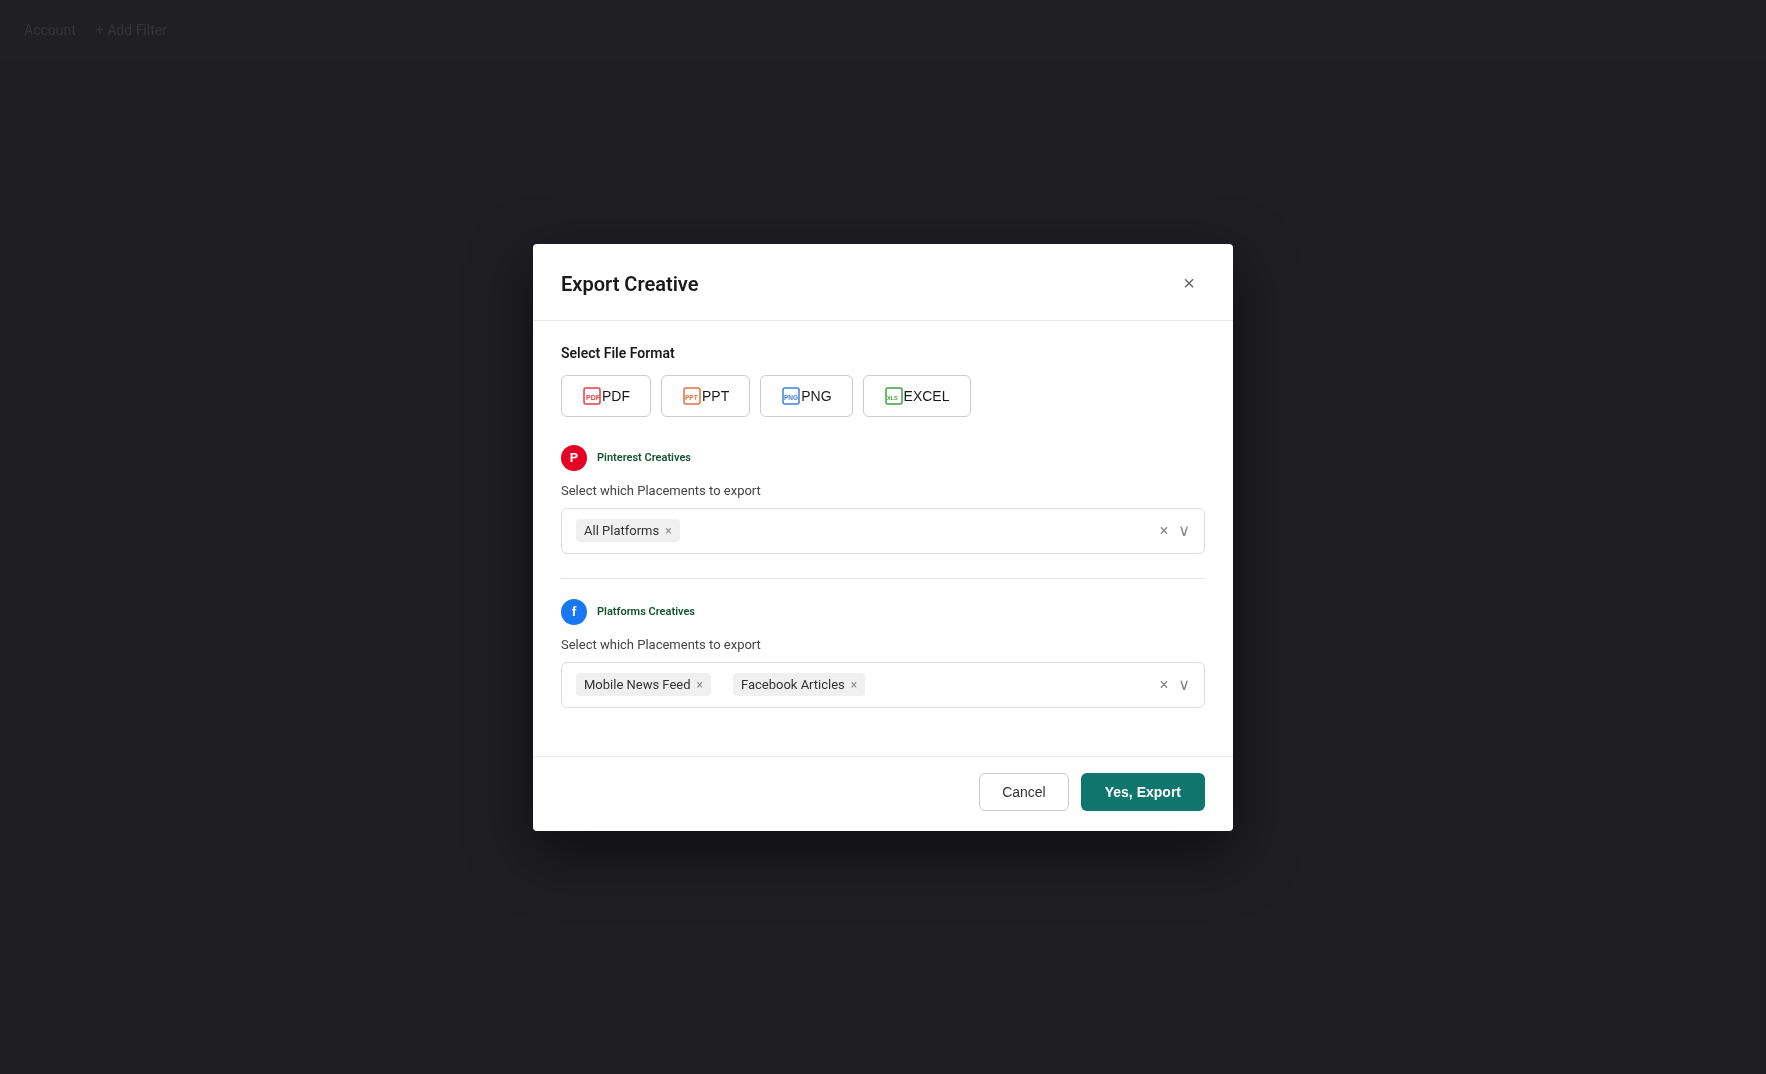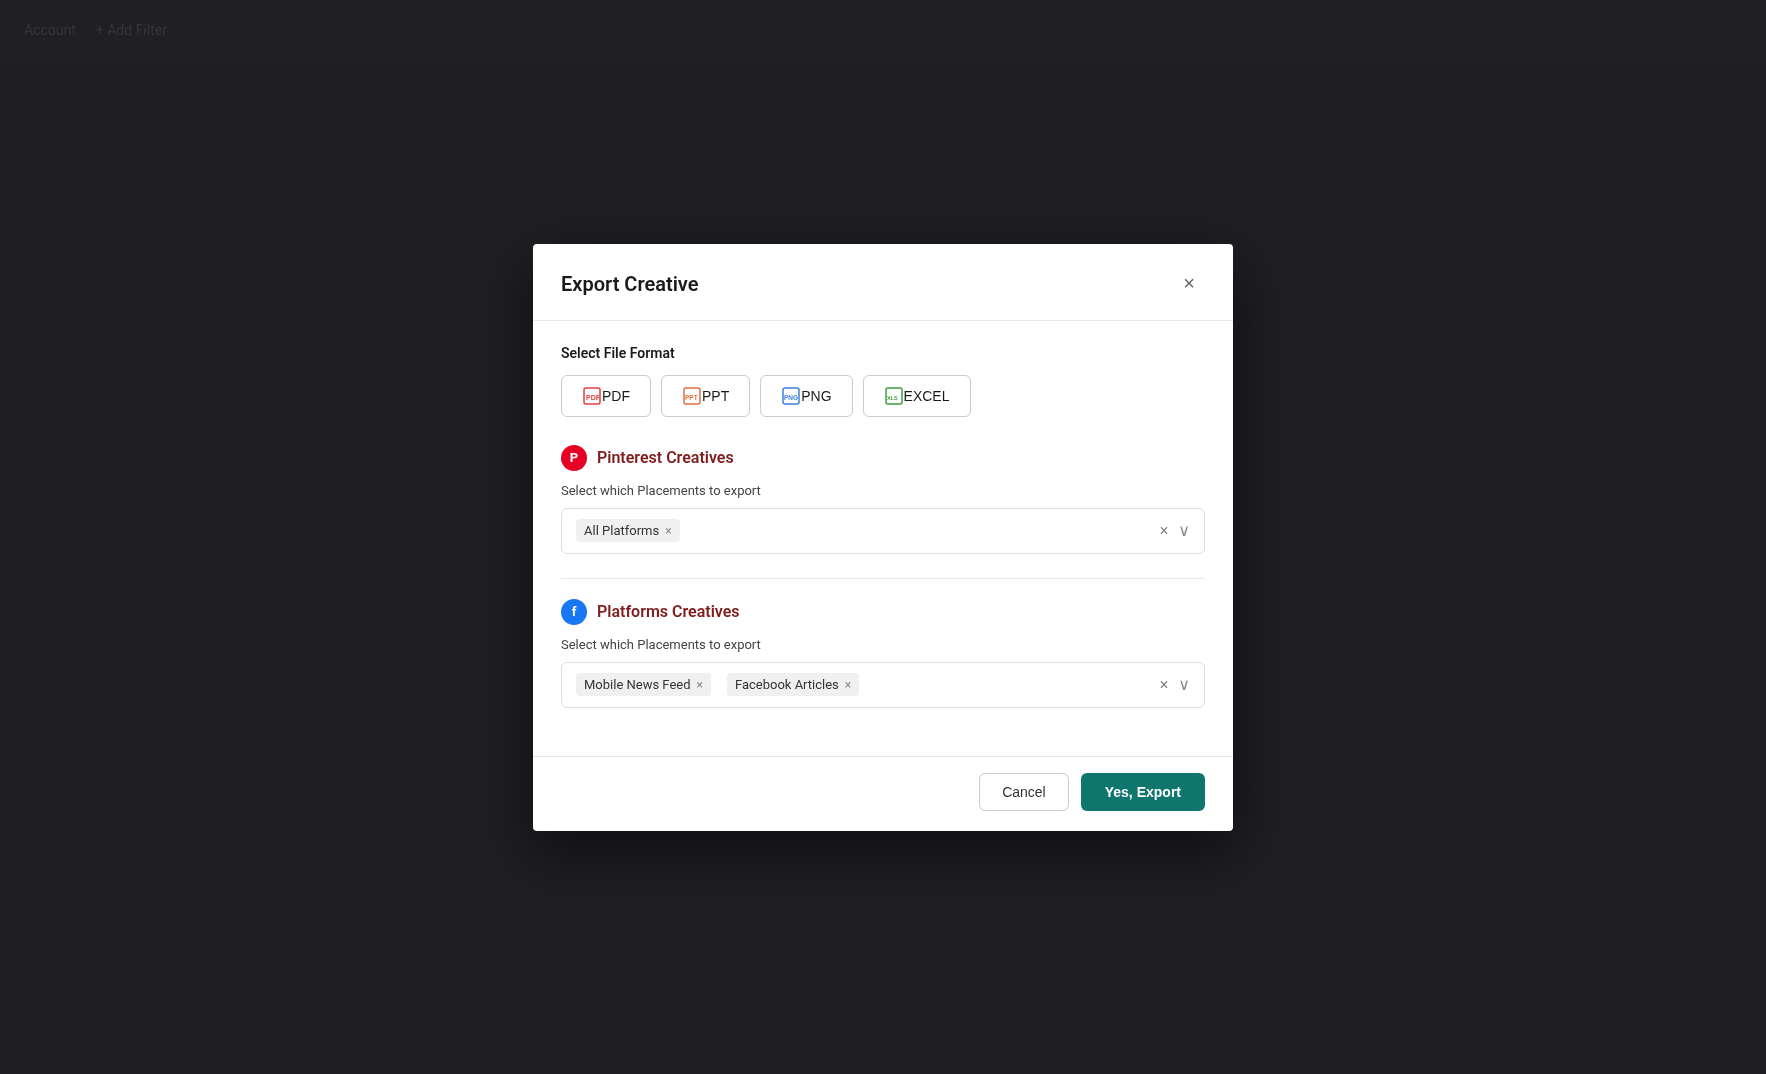--- a/index.html
+++ b/index.html
@@ -166,38 +166,38 @@
 
     .platform-icon.pinterest {
       background: #e60023;
     }
 
     .platform-icon.facebook {
       background: #1877f2;
     }
 
     .creative-title {
-      font-size: 16px;
+      font-size: 11px;
       font-weight: 600;
-      color: #7f1d1d;
+      color: #14532d;
     }
 
     .placement-label {
       font-size: 13px;
       color: #444;
       margin-bottom: 10px;
     }
 
     .placement-select {
       border: 1.5px solid #ddd;
       border-radius: 6px;
       padding: 10px 14px;
       display: flex;
       align-items: center;
-      gap: 16px;
+      gap: 22px;
       min-height: 46px;
       flex-wrap: wrap;
       position: relative;
     }
 
     .tag {
       display: inline-flex;
       align-items: center;
       gap: 6px;
       background: #f0f0f0;

